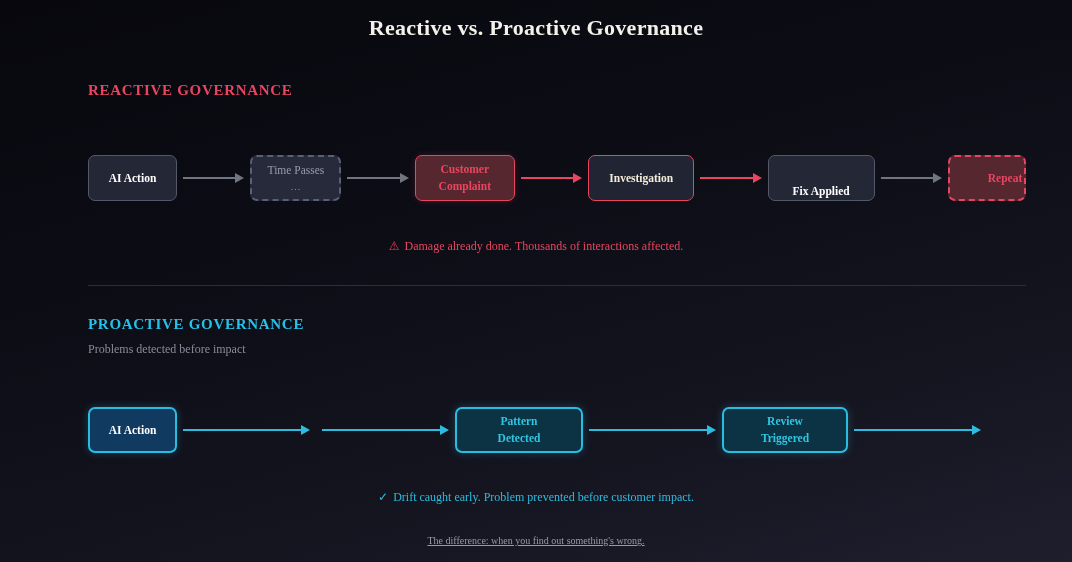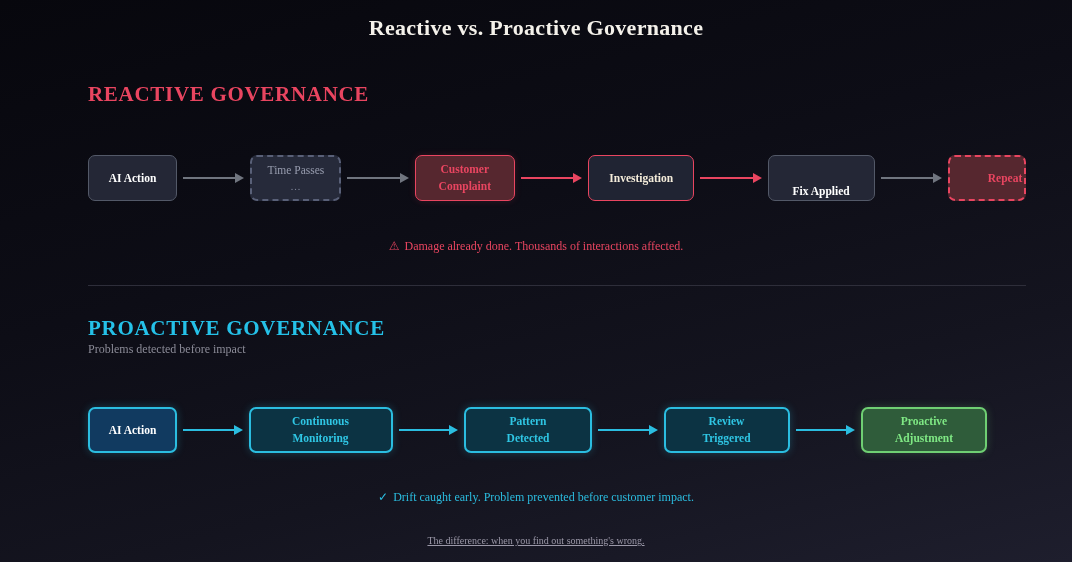--- a/index.html
+++ b/index.html
@@ -6,21 +6,21 @@
   html,body { background:#0a0a12; }
   #canvas {
     position:relative; width:1072px; height:562px; overflow:hidden;
     background:linear-gradient(165deg, #07070d 0%, #0d0d16 40%, #14141f 70%, #1e1e2d 100%);
     font-family:"Liberation Serif", "DejaVu Serif", serif;
   }
   .title {
     position:absolute; top:15px; left:0; right:0; text-align:center;
     color:#f4f1ea; font-size:22px; font-weight:600; letter-spacing:0.3px;
   }
-  .sec-head { position:absolute; left:88px; font-size:21px; font-weight:700; letter-spacing:0.7px; }
+  .sec-head { position:absolute; left:88px; font-size:15px; font-weight:700; letter-spacing:0.7px; }
   .sec-head.reactive  { top:82px;  color:#e94560; }
   .sec-head.proactive { top:316px; color:#25c1e8; }
   .sec-sub { position:absolute; left:88px; font-size:12px; color:#8b8b97; }
   .sec-sub.reactive  { top:108px; }
   .sec-sub.proactive { top:342px; }
 
   .flow-row { position:absolute; height:46px; display:flex; align-items:center; }
   .row-reactive  { left:88px; top:155px; width:938px; }
   .row-proactive { left:88px; top:407px; width:899px; }
 
@@ -126,48 +126,40 @@
   <div class="sec-sub proactive">Problems detected before impact</div>
 
   <div class="flow-row row-proactive">
     <div class="node n-blue w-89">
       <span>AI Action</span>
     </div>
     <div class="arrow a-cyan">
         <span class="line"></span>
         <span class="head"></span>
       </div>
-    <div class="node n-cyan w-144">
-      <span>Continuous</span>
-      <span>Monitoring</span>
-    </div>
     <div class="arrow a-cyan">
         <span class="line"></span>
         <span class="head"></span>
       </div>
     <div class="node n-cyan w-128">
       <span>Pattern</span>
       <span>Detected</span>
     </div>
     <div class="arrow a-cyan">
         <span class="line"></span>
         <span class="head"></span>
       </div>
     <div class="node n-cyan w-126">
       <span>Review</span>
       <span>Triggered</span>
     </div>
     <div class="arrow a-cyan">
         <span class="line"></span>
         <span class="head"></span>
       </div>
-    <div class="node n-green w-126">
-      <span>Proactive</span>
-      <span>Adjustment</span>
-    </div>
   </div>
 
   <div class="note check">
     <span class="glyph">✓</span><span>Drift caught early. Problem prevented before customer impact.</span>
   </div>
 
   <div class="footer">The difference: when you find out something's wrong.</div>
 
 </div>
 

